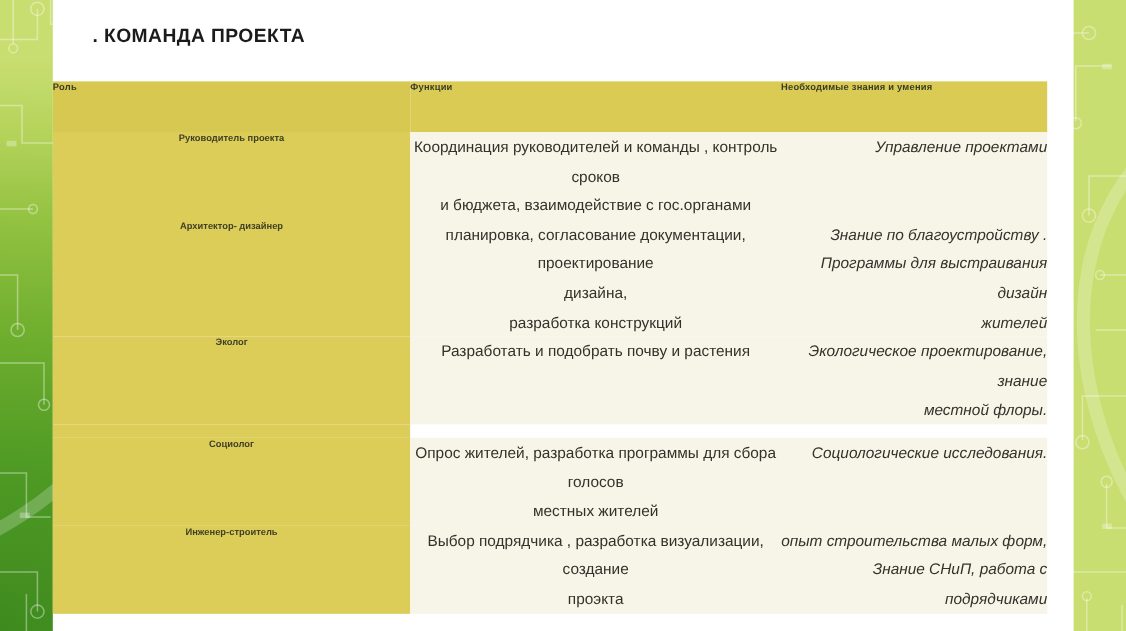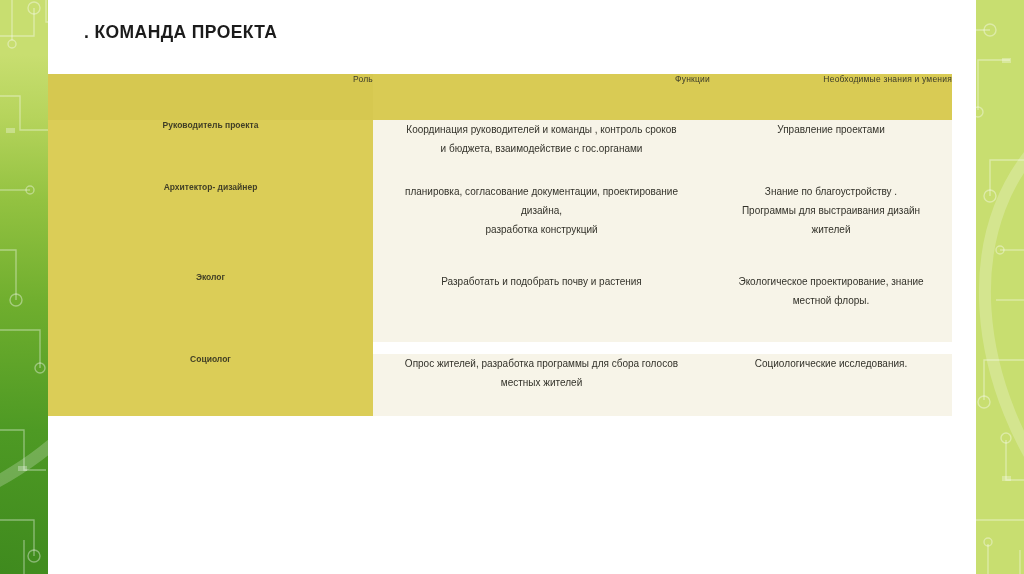--- a/index.html
+++ b/index.html
@@ -62,51 +62,52 @@
     border: 0;
   }
   .c-role   { width: 325px; }
   .c-func   { width: 337px; }
   .c-skills { width: 242px; }
 
   .hdr-cell {
     background: #d6c850;
     color: #3b3b2a;
     font-size: 8.5px;
-    font-weight: normal;
-    text-align: right;
+    font-weight: bold;
+    text-align: left;
     letter-spacing: 0.2px;
     height: 46px;
     vertical-align: middle;
   }
   .hdr-cell.func, .hdr-cell.skills { background: #d9cb54; }
 
   td.role {
     background: #dbcd57;
     color: #413f26;
     font-size: 8.5px;
     font-weight: bold;
     text-align: center;
     vertical-align: middle;
   }
   td.func {
     background: #f7f4e8;
     color: #33322a;
-    font-size: 10px;
+    font-size: 14px;
     text-align: center;
     vertical-align: top;
     padding-top: 12px;
   }
   td.skills {
     background: #f7f4e8;
     color: #33322a;
-    font-size: 10px;
-    text-align: center;
+    font-size: 14px;
+    text-align: right;
     vertical-align: top;
     padding-top: 12px;
+    font-style: italic;
   }
   .line { display: block; line-height: 1.9; }
 
   .spacer-row td {
     height: 12px;
     background: #ffffff;
   }
   .spacer-row td.role-sp { background: #dbcd57; }
 
   .r-h  { height: 46px; }
@@ -238,17 +239,28 @@
         <td class="role">Социолог</td>
         <td class="func">
           <span class="line">Опрос жителей, разработка программы для сбора голосов</span>
           <span class="line">местных жителей</span>
         </td>
         <td class="skills">
           <span class="line">Социологические  исследования.</span>
         </td>
       </tr>
 
+      <tr class="r-5">
+        <td class="role">Инженер-строитель</td>
+        <td class="func">
+          <span class="line">Выбор подрядчика , разработка визуализации, создание</span>
+          <span class="line">проэкта</span>
+        </td>
+        <td class="skills">
+          <span class="line">опыт строительства малых форм,</span>
+          <span class="line">Знание СНиП, работа с подрядчиками</span>
+        </td>
+      </tr>
 
     </tbody>
   </table>
 
 </div>
 
 </body></html>

